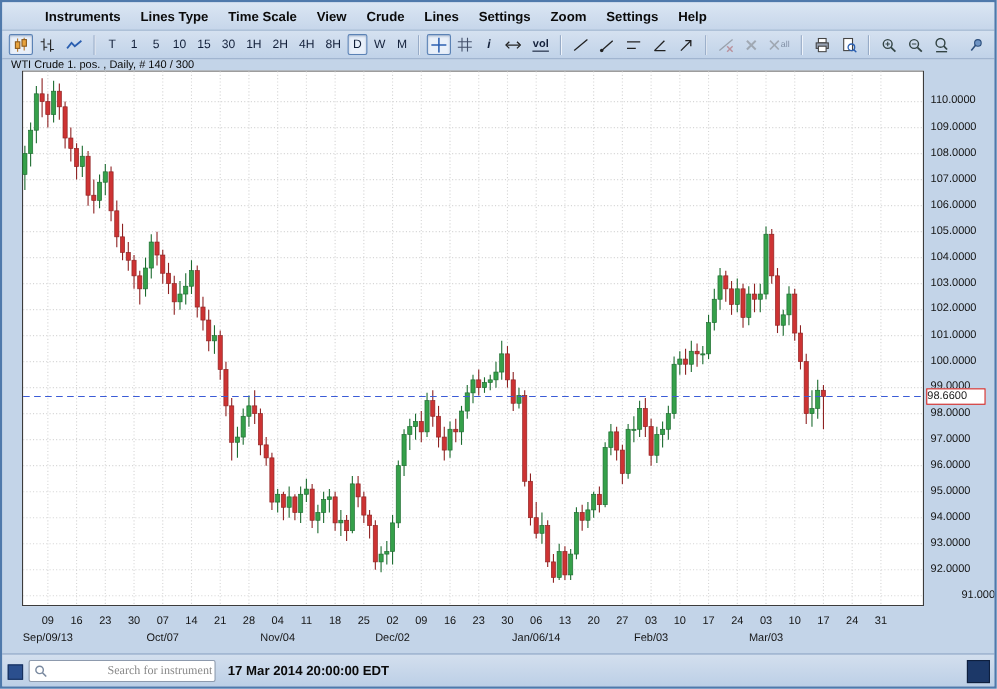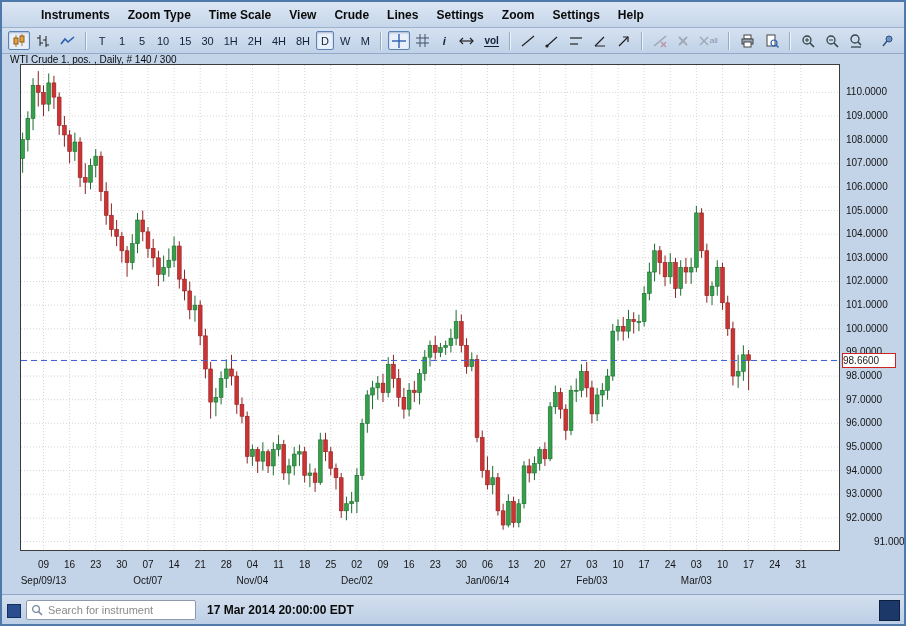--- a/index.html
+++ b/index.html
@@ -35,33 +35,33 @@
   .xlab{position:absolute;top:505px;width:26px;text-align:center;font-size:10px;color:#141414;}
   .mlab{position:absolute;top:521px;width:68px;text-align:center;font-size:10px;color:#141414;white-space:nowrap;}
 
   
   .statusbar{position:absolute;left:0;right:0;top:592px;bottom:0;background:linear-gradient(#d3dfee,#bccfe6);
     border-top:1px solid #8fa6c5;}
   .corner-sq{position:absolute;left:5px;top:9px;width:12px;height:12px;background:#2b4f8e;border:1px solid #16305e;}
   .search-wrap{position:absolute;left:24px;top:5px;width:170px;height:20px;background:#fff;border:1px solid #8d9aad;
     border-radius:2px;display:flex;align-items:center;box-sizing:border-box;}
   .search-wrap svg{margin:0 3px 0 4px;flex:none;}
-  .search-input{border:none;outline:none;flex:1;font-size:11px;color:#333;font-family:Liberation Sans, sans-serif;min-width:0;background:transparent;}
+  .search-input{border:none;outline:none;flex:1;font-size:11px;color:#333;font-family:Liberation Serif, serif;min-width:0;background:transparent;text-align:right;}
   .search-input::placeholder{color:#8a8a8a;}
   .timestamp{position:absolute;left:205px;top:0;height:18px;line-height:30px;font-size:12px;font-weight:bold;color:#0a0a0a;}
   .right-sq{position:absolute;right:4px;top:5px;width:19px;height:19px;background:#1c3868;border:1px solid #0e1f3e;}
 </style>
 </head>
 <body>
 
 <div class="window">
 
   <div class="menubar" id="menubar">
       <span class="menu-item">Instruments</span>
-      <span class="menu-item">Zoom Type</span>
+      <span class="menu-item">Lines Type</span>
       <span class="menu-item">Time Scale</span>
       <span class="menu-item">View</span>
       <span class="menu-item">Crude</span>
       <span class="menu-item">Lines</span>
       <span class="menu-item">Settings</span>
       <span class="menu-item">Zoom</span>
       <span class="menu-item">Settings</span>
       <span class="menu-item">Help</span>
     </div>
 

